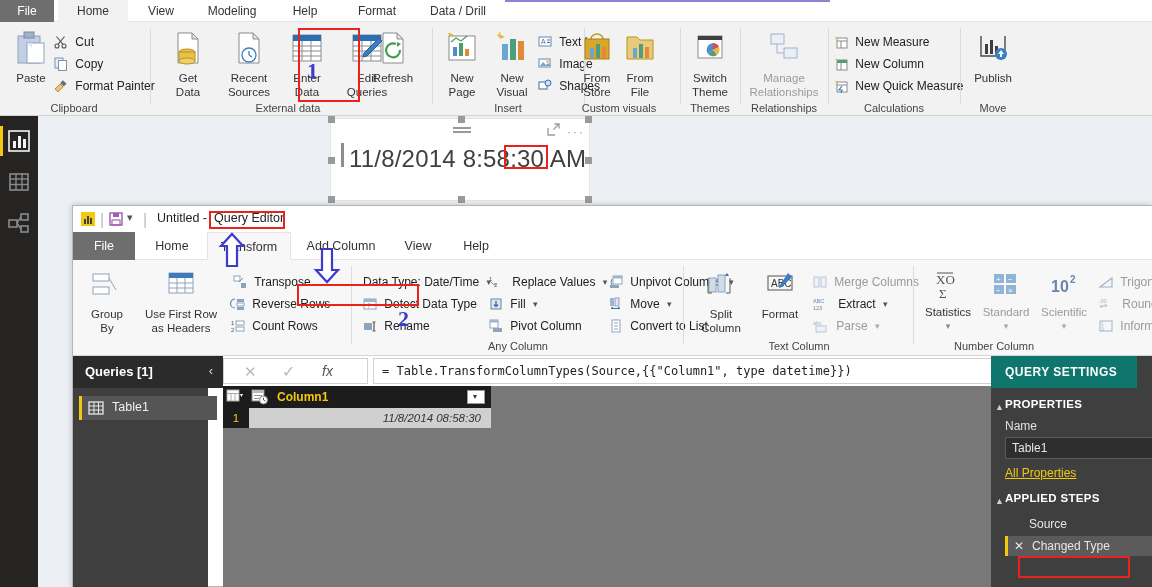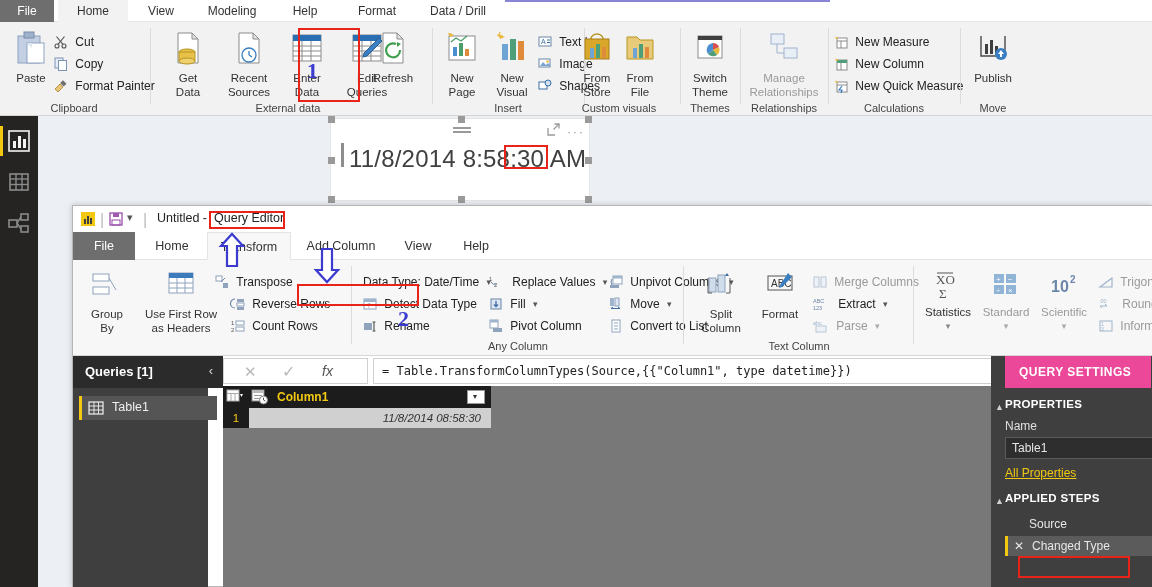--- a/index.html
+++ b/index.html
@@ -134,21 +134,21 @@
   .grid-rownum { position:absolute; left:0; top:22px; width:26px; height:20px;
                  background:#1c1c1c; color:#f2c811; font-size:11.5px;
                  text-align:center; line-height:20px; }
   .grid-cell { position:absolute; left:26px; top:22px; width:242px; height:20px;
                background:#d0d0d0; color:#333; font-size:11.5px; font-style:italic;
                text-align:right; line-height:20px; padding-right:10px; }
 
   .qe-settings {
     position:absolute; left:918px; top:150px; width:162px; height:232px; background:#3f3f3f;
   }
-  .qs-head { position:absolute; left:14px; top:0; width:146px; height:32px; background:#ec4899; }
+  .qs-head { position:absolute; left:0; top:0; width:146px; height:32px; background:#0f766e; }
   .qs-title { position:absolute; left:14px; top:9px; font-size:12px; color:#fff; font-weight:bold; letter-spacing:0.5px; }
   .qs-section { position:absolute; left:14px; font-size:11.5px; color:#fff; font-weight:bold; letter-spacing:0.3px; }
   .qs-caret { position:absolute; left:4px; color:#cfcfcf; font-size:9px; }
   .qs-label { position:absolute; left:14px; font-size:12px; color:#e0e0e0; }
   .qs-input { position:absolute; left:14px; height:22px; background:#2e2e2e;
               border:1px solid #5a5a5a; }
   .qs-input span { position:absolute; left:6px; top:3px; font-size:12px; color:#e6e6e6; }
   .qs-link { position:absolute; left:14px; font-size:12px; color:#f2c811;
              text-decoration:underline; cursor:pointer; }
   .qs-step { position:absolute; left:14px; height:20px; font-size:12px; color:#e6e6e6; }
@@ -566,21 +566,21 @@
             <rect x="5" y="3" width="24" height="20" fill="#fff" stroke="#8fa3bd"></rect>
             <rect x="5" y="3" width="24" height="5" fill="#3d7bbd"></rect>
             <line x1="5" y1="13" x2="29" y2="13" stroke="#8fa3bd"></line>
             <line x1="5" y1="18" x2="29" y2="18" stroke="#8fa3bd"></line>
             <line x1="13" y1="8" x2="13" y2="23" stroke="#8fa3bd"></line>
             <line x1="21" y1="8" x2="21" y2="23" stroke="#8fa3bd"></line>
           </svg>
           <span class="lbl">Use First Row</span>
           <span class="lbl">as Headers</span>
         </div>
-        <div class="smallitem" style="left:142px; top:14px;">
+        <div class="smallitem" style="left:160px; top:14px;">
           <span class="ic">
             <svg width="14" height="14" viewBox="0 0 14 14">
               <rect x="1" y="1" width="6" height="5" fill="#fff" stroke="#8fa3bd"></rect>
               <rect x="8" y="8" width="5" height="5" fill="#8fa3bd"></rect>
               <path d="M6 7 L10 3" stroke="#6a87aa"></path>
             </svg>
           </span>
           <span class="tx">Transpose</span>
         </div>
         <div class="smallitem" style="left:158px; top:36px;">
@@ -812,20 +812,21 @@
           <span class="ic">
             <svg width="14" height="14" viewBox="0 0 14 14">
               <rect x="1" y="2" width="12" height="10" fill="none" stroke="#9fb4cd"></rect>
               <text x="2" y="7" font-size="5" fill="#9fb4cd" font-family="Liberation Sans">1</text>
               <text x="2" y="12" font-size="5" fill="#9fb4cd" font-family="Liberation Sans">3</text>
             </svg>
           </span>
           <span class="tx">Information</span>
           
         </div>
+        <div class="rgroup-label" style="bottom:4px; left:-40px; width:238px;">Number Column</div>
       </div>
     </div>
 
     <div class="qe-queries">
       <div class="qpane-head">
         <div class="qpane-title">Queries [1]</div>
         <span style="position:absolute; right:10px; top:7px; color:#ddd; font-size:13px;">‹</span>
       </div>
       <div class="qitem" style="top:40px;">
         <span style="position:absolute; left:6px; top:4px;">

